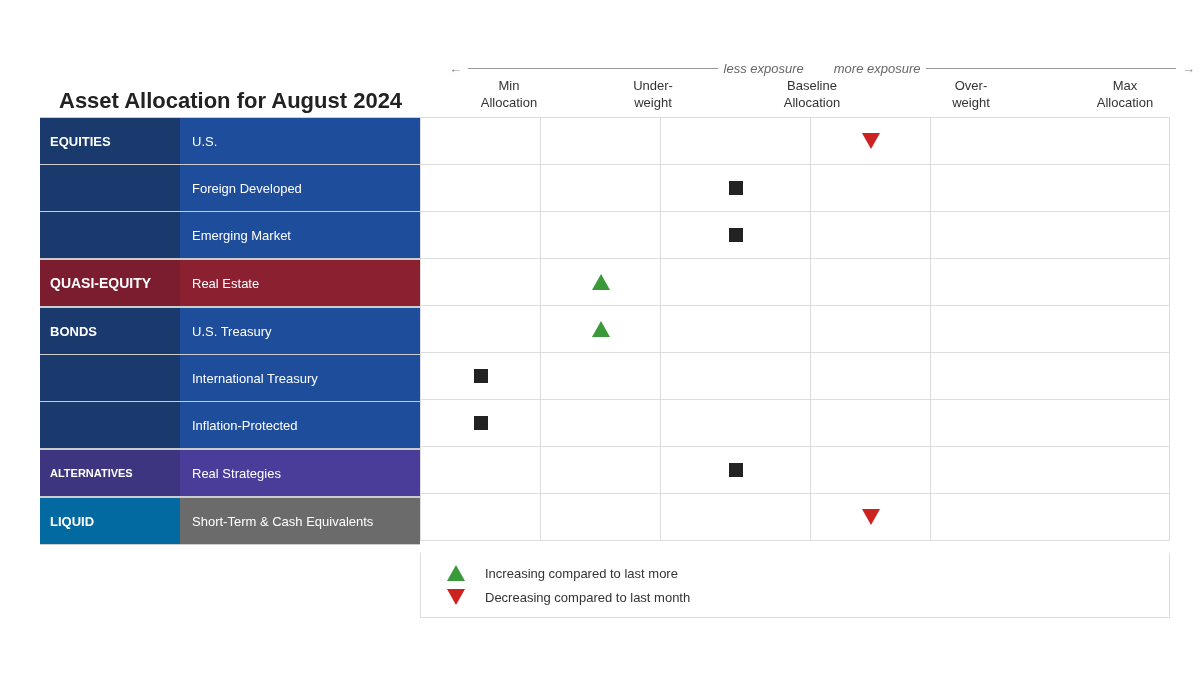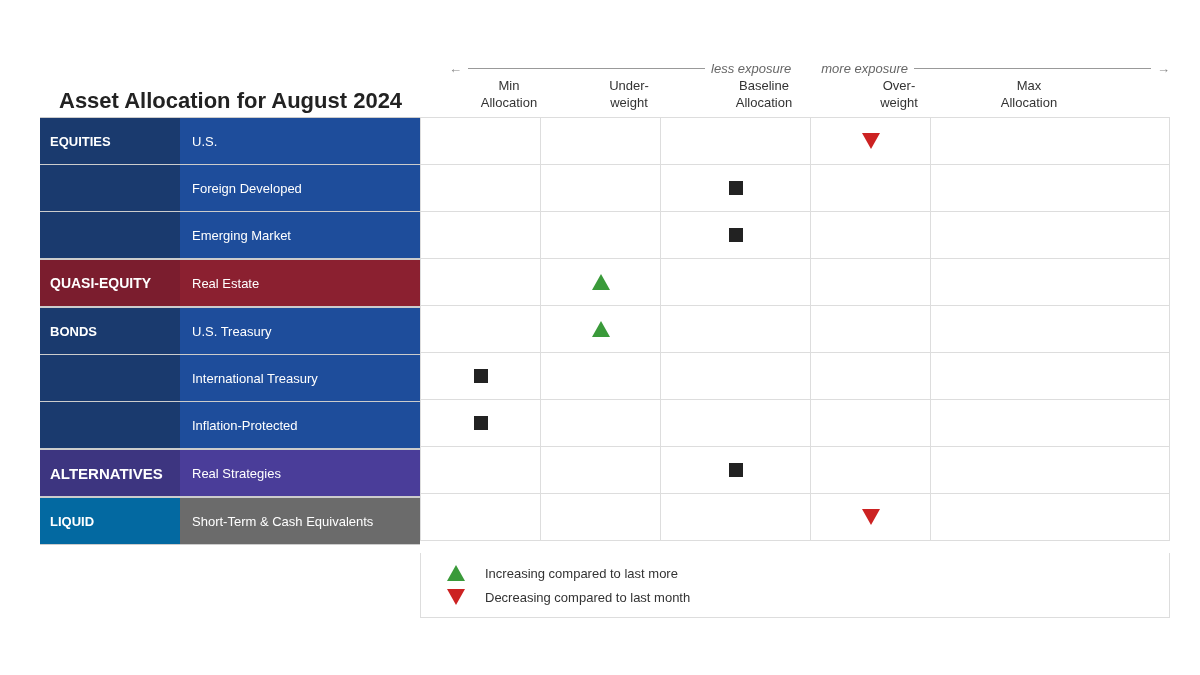--- a/index.html
+++ b/index.html
@@ -33,20 +33,21 @@
       line-height: 1.3;
       margin-top: 30px;
     }
     .header-area {
       flex: 1;
       display: flex;
       flex-direction: column;
     }
     .col-headers {
       display: flex;
+      gap: 24px;
     }
     .col-header {
       text-align: center;
       font-size: 13px;
       color: #333;
       font-weight: normal;
       line-height: 1.3;
     }
     
     .table-section {
@@ -254,21 +255,21 @@
           <div class="sub-cell bonds-sub">International Treasury</div>
         </div>
         <div class="label-row">
           <div class="category-cell bonds-cat" style="min-height:46px;"></div>
           <div class="sub-cell bonds-sub">Inflation-Protected</div>
         </div>
       </div>
 
       <div>
         <div class="label-row">
-          <div class="category-cell alts-cat" style="min-height:46px; font-size:15px;">ALTERNATIVES</div>
+          <div class="category-cell alts-cat" style="min-height:46px; font-size:11px;">ALTERNATIVES</div>
           <div class="sub-cell alts-sub">Real Strategies</div>
         </div>
       </div>
 
       <div>
         <div class="label-row">
           <div class="category-cell liquid-cat" style="min-height:46px;">LIQUID</div>
           <div class="sub-cell liquid-sub">Short-Term &amp; Cash Equivalents</div>
         </div>
       </div>

